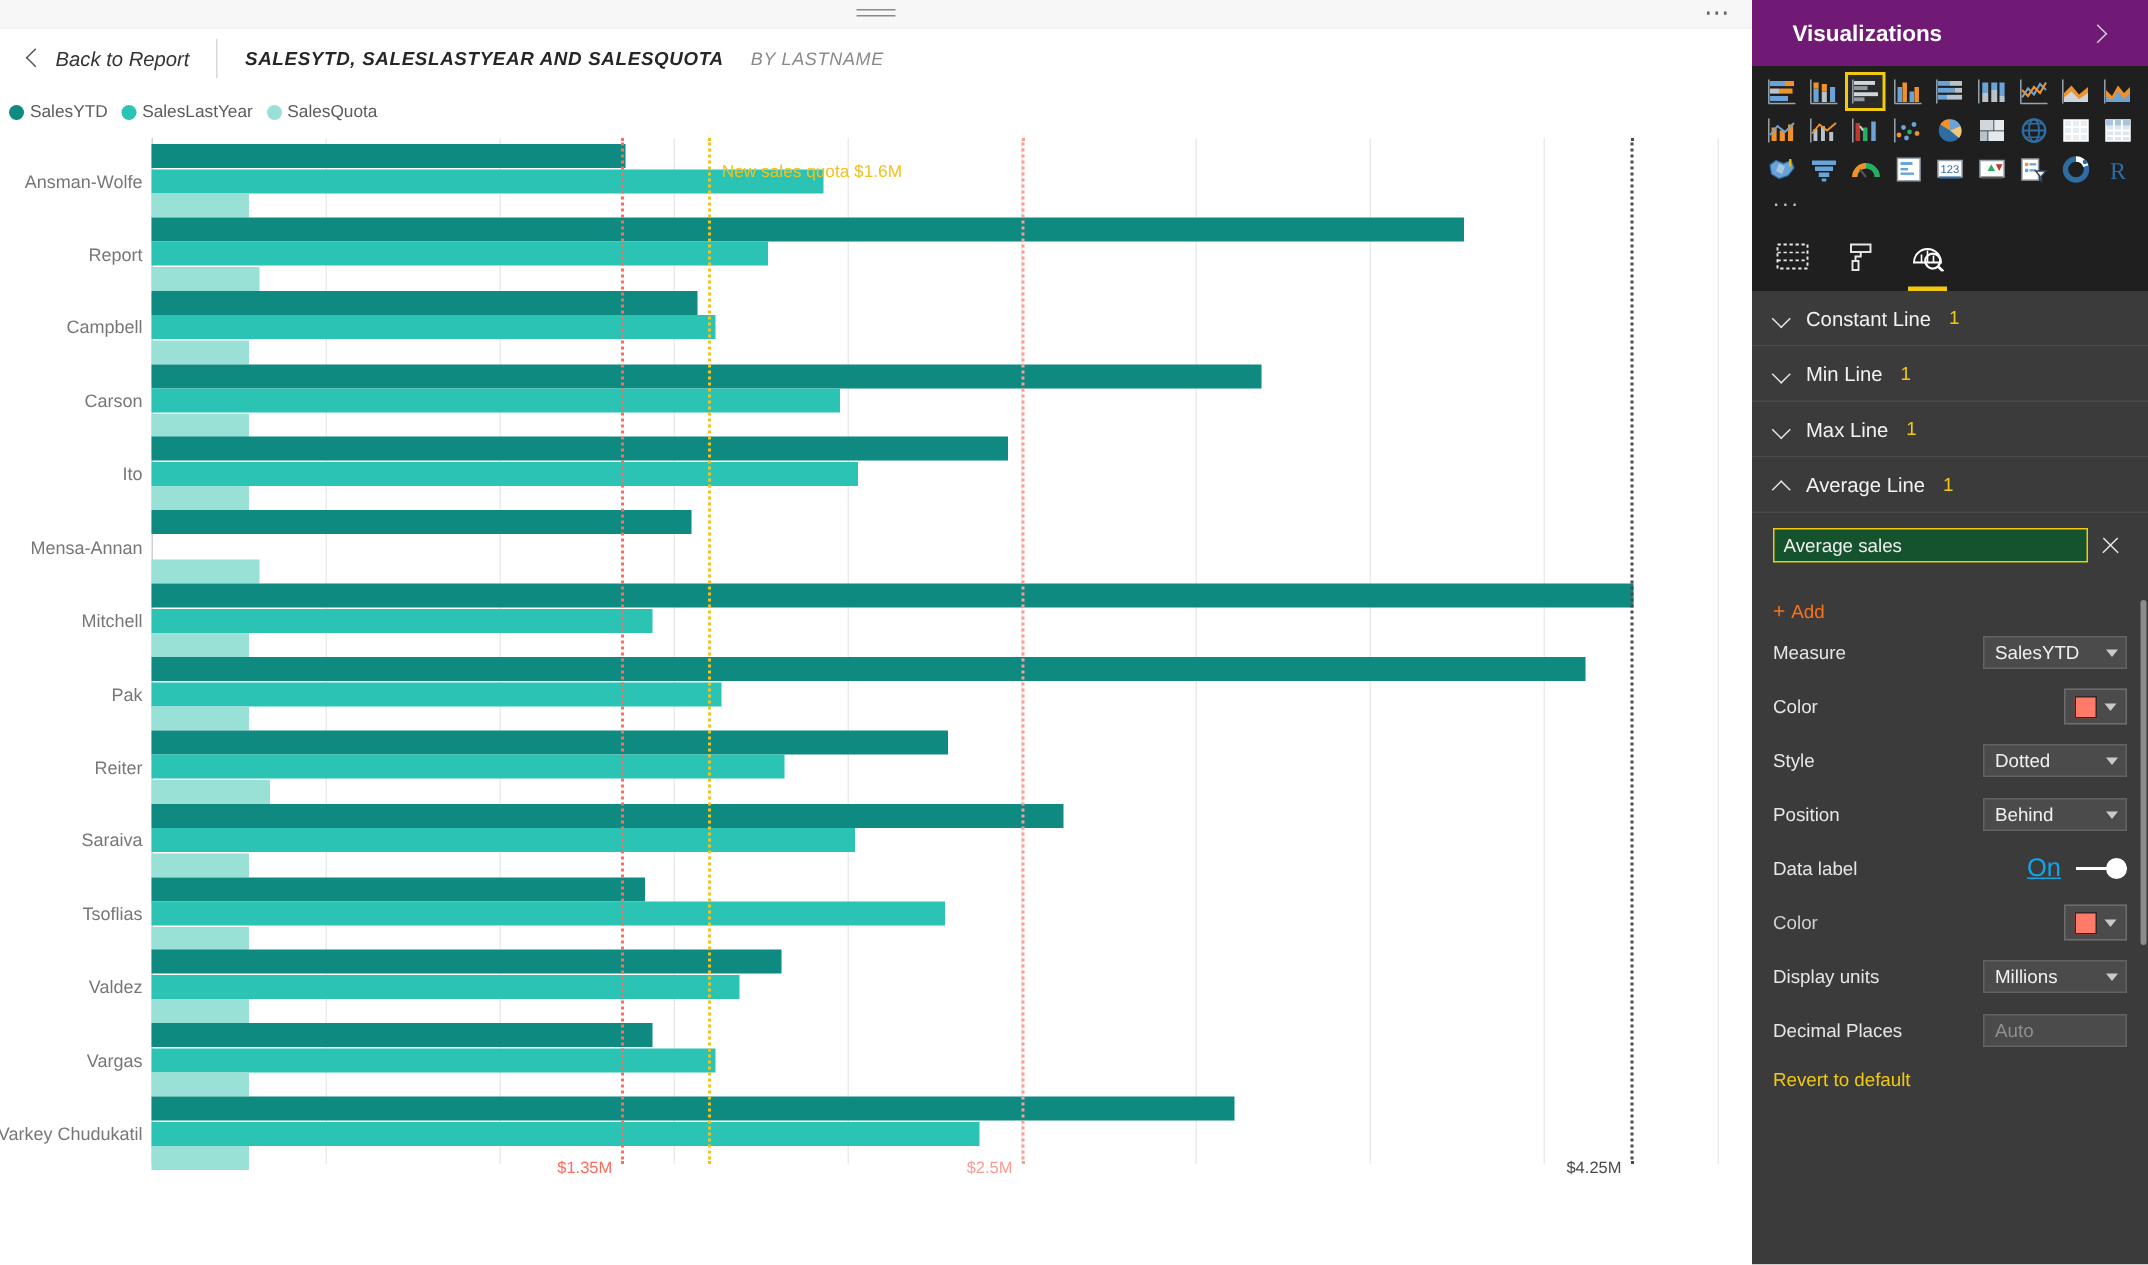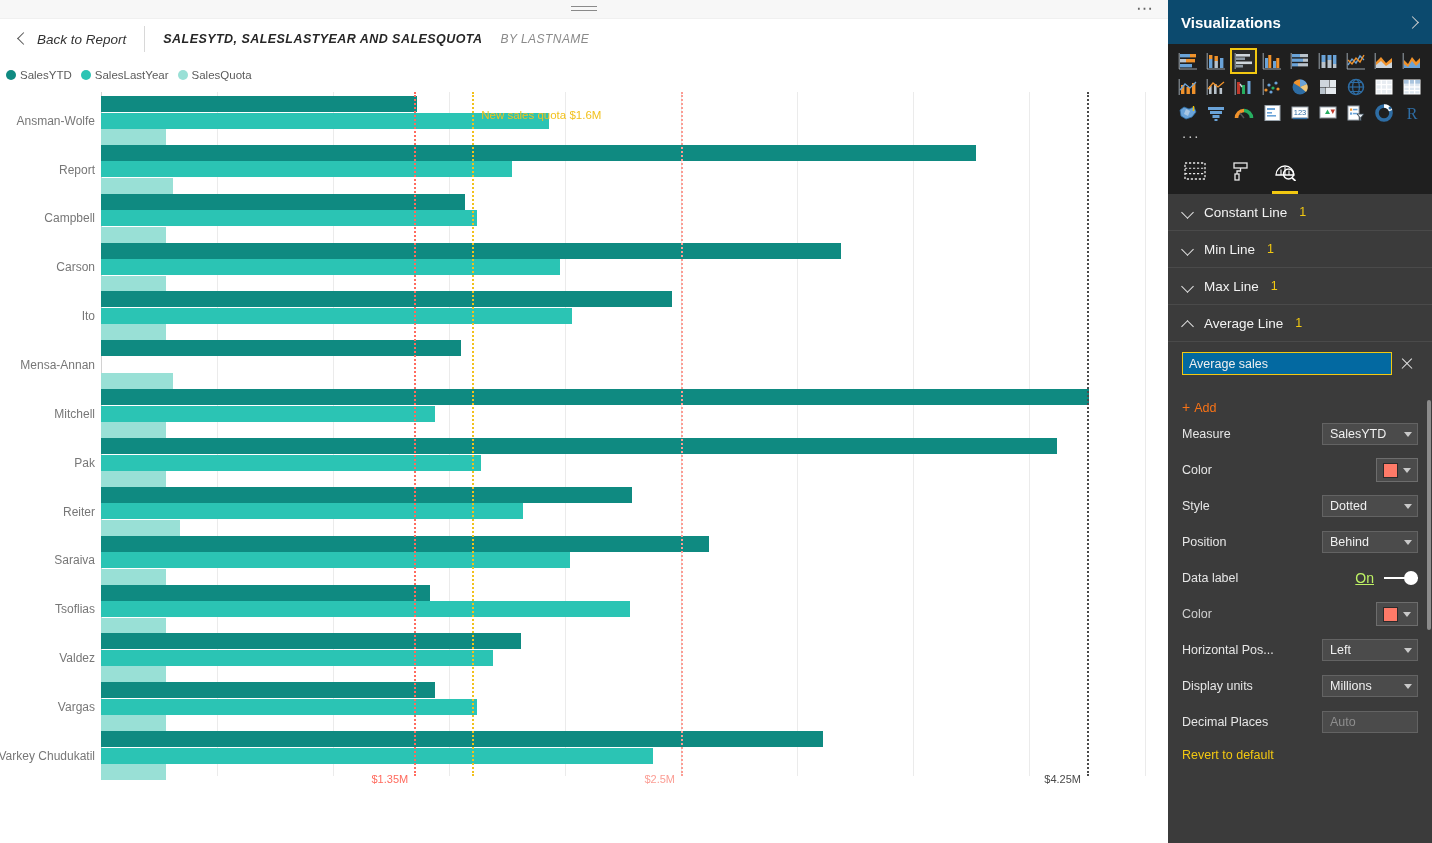--- a/index.html
+++ b/index.html
@@ -100,22 +100,22 @@
   .ref-datalabel {
     position: absolute; font-size: 11px; white-space: nowrap;
   }
 
   
   .rightpane {
     position: absolute; right: 0; top: 0; width: 264px; height: 843px;
     background: #3b3b3b;
   }
   .pane-header {
-    height: 44px; background: #0c4a6e; display: flex; align-items: center;
-    justify-content: space-between; padding: 0 13px;
+    height: 44px; background: #701a75; display: flex; align-items: center;
+    justify-content: space-between; padding: 0 27px;
   }
   .pane-title { color: #ffffff; font-size: 15px; font-weight: bold; }
   .chev-right {
     width: 14px; height: 14px; position: relative; cursor: pointer;
   }
   .chev-right::before {
     content: ""; position: absolute; left: 3px; top: 3px;
     width: 8px; height: 8px;
     border-right: 1.6px solid #d0d0d0; border-top: 1.6px solid #d0d0d0;
     transform: rotate(45deg);
@@ -157,21 +157,21 @@
     width: 8px; height: 8px;
     border-right: 1.5px solid #e6e6e6; border-bottom: 1.5px solid #e6e6e6;
     transform: rotate(45deg);
   }
   .acc-caret.up::before { top: 5px; transform: rotate(-135deg); }
   .acc-title { color: #f2f2f2; font-size: 13.5px; }
   .acc-count { color: #f2c811; font-size: 12.5px; margin-left: 12px; }
 
   .panel-body { padding: 10px 14px 0 14px; }
   .name-input {
-    width: 210px; height: 23px; background: #0369a1; border: 1.5px solid #f2c811;
+    width: 210px; height: 23px; background: #14532d; border: 1.5px solid #f2c811;
     color: #f0f0f0; font-size: 12.5px; padding: 0 6px;
     font-family: "Liberation Sans", sans-serif;
   }
   .name-row { display: flex; align-items: center; gap: 8px; }
   .close-x {
     width: 14px; height: 14px; position: relative; cursor: pointer; flex: none;
   }
   .close-x::before, .close-x::after {
     content: ""; position: absolute; left: 0; top: 6px; width: 14px; height: 1.4px;
     background: #e8e8e8;
@@ -216,21 +216,21 @@
   .transp-pct { color: #f0f0f0; font-size: 12.5px; }
   .slider { position: relative; width: 74px; height: 14px; cursor: pointer; }
   .slider-track {
     position: absolute; left: 0; top: 6px; width: 74px; height: 1.5px; background: #e2e2e2;
   }
   .slider-knob {
     position: absolute; left: 28px; top: 1px; width: 12px; height: 12px;
     border-radius: 50%; border: 1.5px solid #e2e2e2; background: #3b3b3b;
   }
   .toggle-wrap { display: flex; align-items: center; gap: 10px; }
-  .toggle-state { color: #bef264; font-size: 14px; text-decoration: underline; }
+  .toggle-state { color: #0ea5e9; font-size: 17px; text-decoration: underline; }
   .toggle {
     position: relative; width: 34px; height: 14px; cursor: pointer;
   }
   .toggle-track {
     position: absolute; left: 0; top: 6px; width: 34px; height: 2px; background: #ffffff;
   }
   .toggle-knob {
     position: absolute; right: 0; top: 0; width: 14px; height: 14px;
     border-radius: 50%; background: #ffffff;
   }
@@ -716,27 +716,20 @@
       </div>
 
       <div class="fld">
         <span class="fld-label dim">Color</span>
         <span class="color-box">
           <span class="color-sw" id="sw2" style="background: rgb(255, 122, 104);"></span>
           <span class="caret-dn"></span>
         </span>
       </div>
 
-      <div class="fld">
-        <span class="fld-label">Horizontal Pos...</span>
-        <span class="combo">
-          <span class="combo-text">Left</span>
-          <span class="caret-dn"></span>
-        </span>
-      </div>
 
 
       <div class="fld">
         <span class="fld-label">Display units</span>
         <span class="combo">
           <span class="combo-text">Millions</span>
           <span class="caret-dn"></span>
         </span>
       </div>
 

